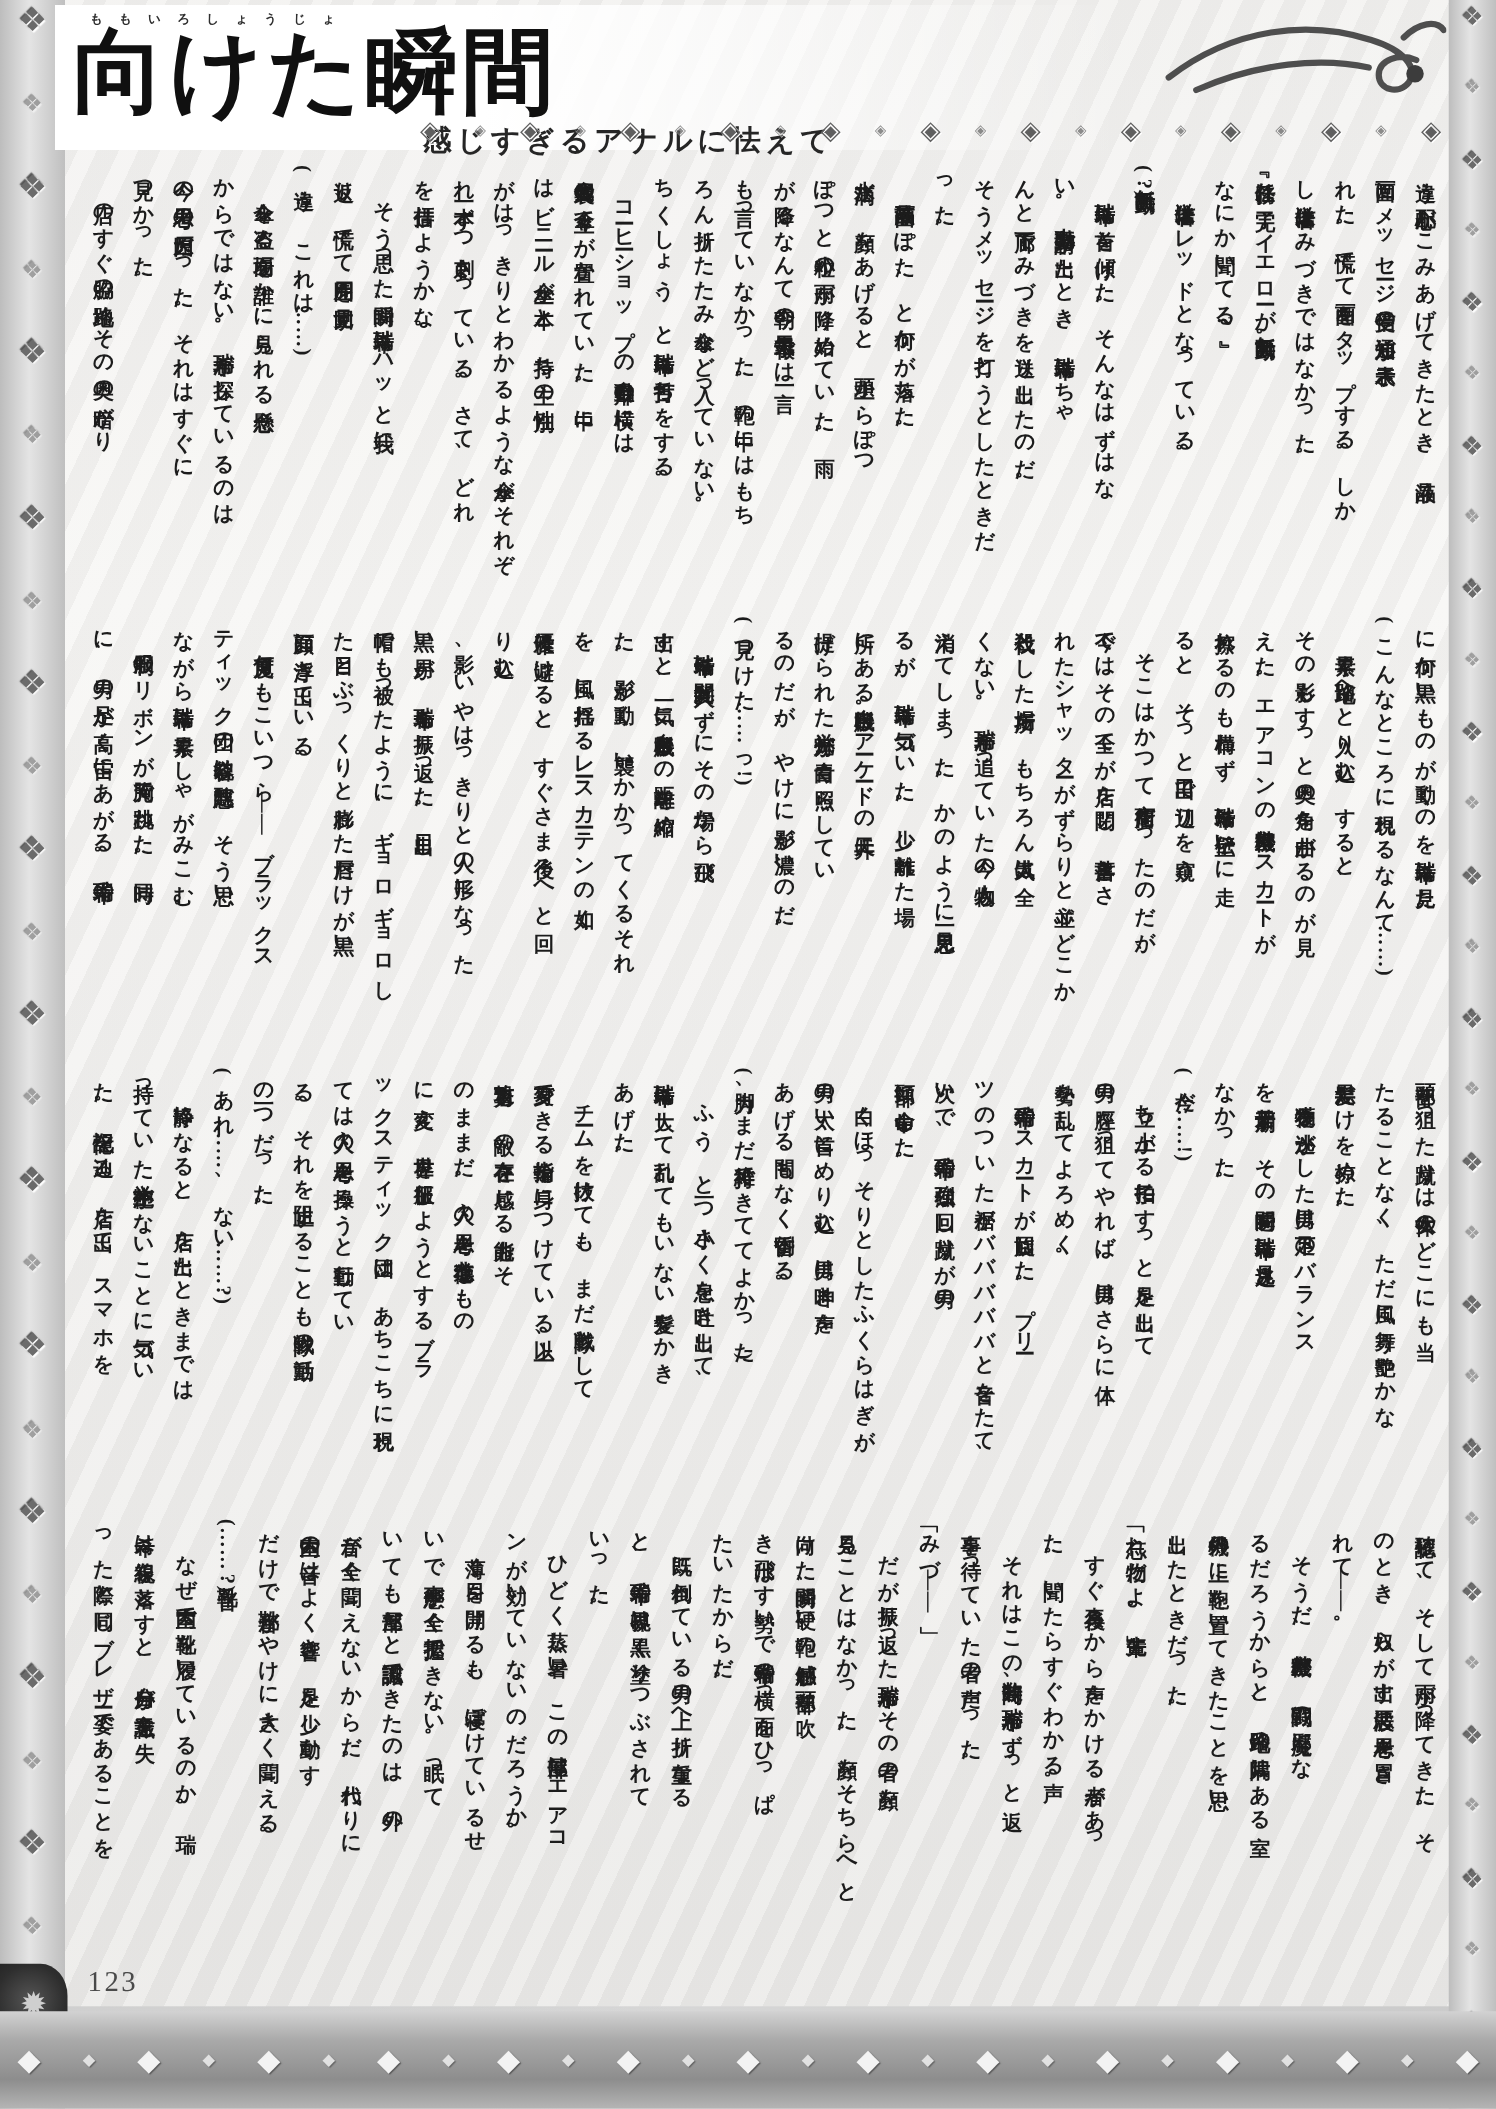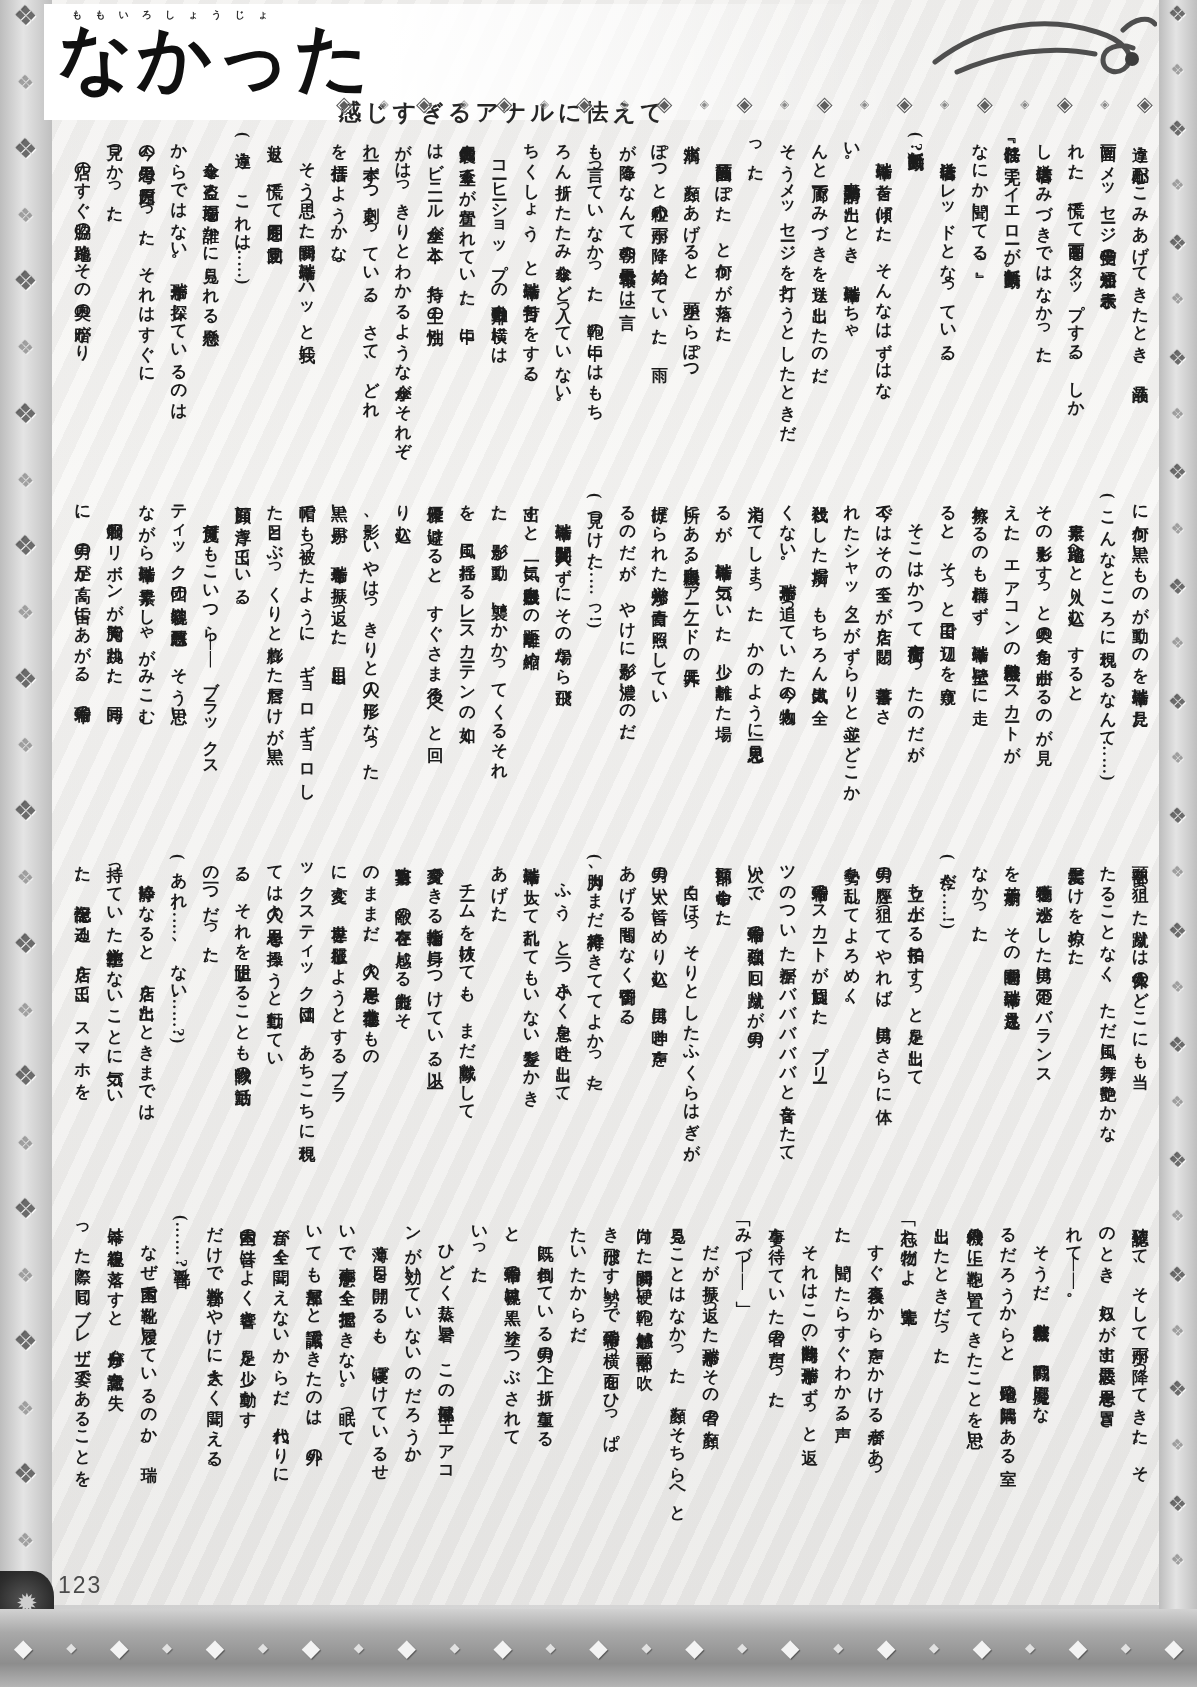--- a/index.html
+++ b/index.html
@@ -53,22 +53,22 @@
   .band{
     height:347px; display:flex; flex-direction:row-reverse; justify-content:space-between;
   }
   .tcol{
     writing-mode:vertical-rl; text-orientation:mixed;
     font-size:16.5px; line-height:1.05; letter-spacing:1.1px; white-space:pre;
     color:#1c1c1c; font-weight:600;
   }
   
   .page-number{
-    position:absolute; left:58px; bottom:88px;
-    font-family:Liberation Sans, sans-serif;
+    position:absolute; left:70px; bottom:88px;
+    font-family:Liberation Serif, serif;
     font-size:23px; color:#4a4a4a; letter-spacing:2px;
   }
   .bottom-band{
     position:absolute; left:0; right:0; bottom:0; height:78px; overflow:hidden;
     display:flex; align-items:center; justify-content:space-between; padding:0 14px; box-sizing:border-box;
     background:linear-gradient(180deg,#d2d2d2 0%,#a9a9a9 30%,#8d8d8d 70%,#b5b5b5 100%);
     color:#f3f3f3; font-size:24px; text-shadow:1px 1px 1px #555;
   }
   .bottom-band span:nth-child(even){font-size:13px; opacity:.8;}
   .corner-blob{
@@ -141,21 +141,21 @@
       <span>❖</span>
       <span>❖</span>
       <span>❖</span>
       <span>❖</span>
       <span>❖</span>
       <span>❖</span>
     </div>
 
   <div class="title-block">
     <div class="furigana">ももいろしょうじょ</div>
-    <div class="title">なかった</div>
+    <div class="title">向けた瞬間</div>
     <div class="subtitle">感じすぎるアナルに怯えて</div>
   </div>
 
   <svg class="flourish" width="230" height="92" viewBox="0 0 230 92">
     <g fill="none" stroke="#4e4e4e" stroke-width="5" stroke-linecap="round">
       <path d="M8 60 C 60 20, 120 14, 170 30 C 196 38, 208 52, 200 64 C 192 74, 176 70, 176 58 C 176 46, 192 40, 206 46"></path>
       <path d="M30 70 C 80 48, 130 44, 168 52"></path>
       <path d="M196 28 C 208 16, 222 14, 228 22"></path>
     </g>
     <circle cx="205" cy="57" r="7" fill="#3c3c3c"></circle>

